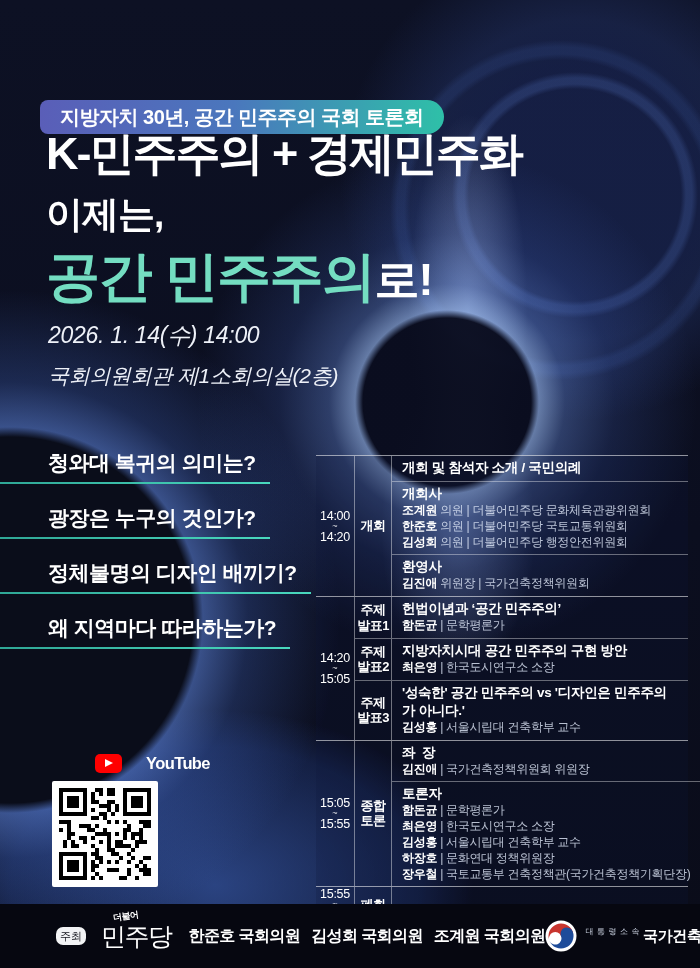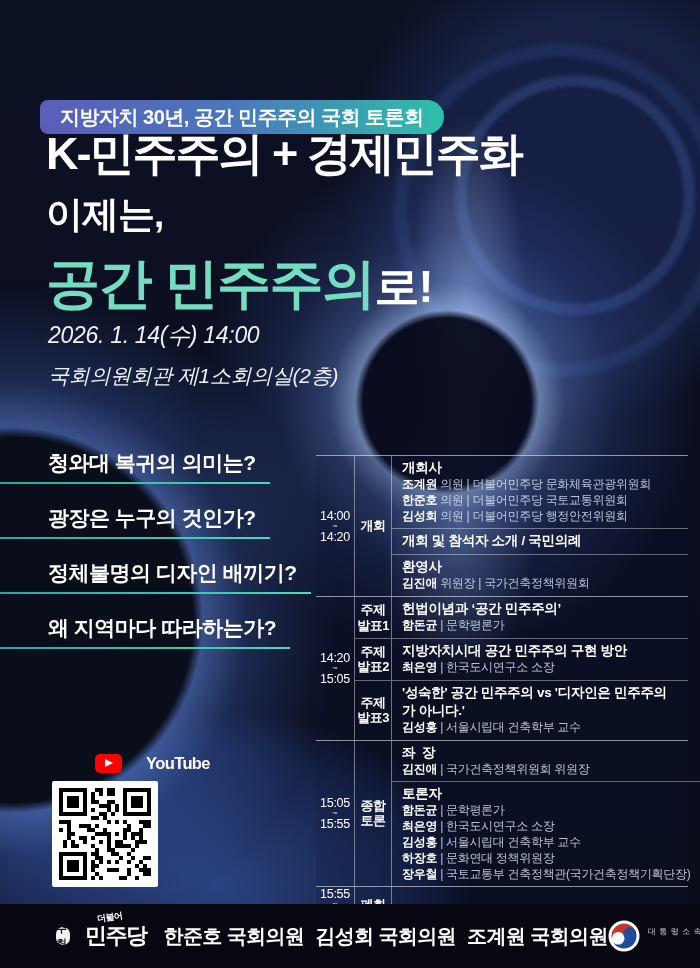--- a/index.html
+++ b/index.html
@@ -19,21 +19,21 @@
   }
   
   .badge{position:absolute;left:40px;top:100px;height:34px;display:inline-flex;align-items:center;
     padding:0 20px;border-radius:8px 17px 17px 8px;
     background:linear-gradient(90deg,#5a5eb8 0%,#4a77bd 48%,#2ec0a8 100%);
     font-size:20px;font-weight:800;letter-spacing:-.5px;white-space:nowrap;}
   
   .title{position:absolute;left:46px;top:131px;line-height:1;}
   .t1{font-size:45px;font-weight:800;letter-spacing:-2px;}
   .t2{font-size:37px;font-weight:800;margin-top:20px;letter-spacing:-1px;}
-  .t3{margin-top:23px;font-size:54px;font-weight:800;letter-spacing:-1.5px;color:#74ddc1;}
+  .t3{margin-top:16px;font-size:54px;font-weight:800;letter-spacing:-1.5px;color:#74ddc1;}
   .t3 .tail{font-size:45px;color:#fff;letter-spacing:-1px;}
   
   .event{position:absolute;left:48px;top:320px;color:#eef1f8;font-style:italic;}
   .ev-date{font-size:23px;letter-spacing:-.3px;}
   .ev-venue{font-size:21px;margin-top:11px;letter-spacing:-.3px;}
   
   .questions{position:absolute;left:0;top:449px;}
   .q{position:relative;display:table;padding-left:48px;margin-bottom:27px;
      font-size:21px;font-weight:800;letter-spacing:-.5px;white-space:nowrap;}
   .q::after{content:"";position:absolute;left:0;right:-14px;bottom:-7px;height:2px;
@@ -61,26 +61,26 @@
   
   .yt{position:absolute;left:95px;top:754px;display:flex;align-items:center;gap:24px;cursor:pointer;}
   .yt-play{width:27px;height:19px;background:#ff0000;border-radius:5px;position:relative;}
   .yt-play::after{content:"";position:absolute;left:10px;top:5px;border-left:8px solid #fff;
      border-top:4.5px solid transparent;border-bottom:4.5px solid transparent;}
   .yt-label{font-size:16.5px;font-weight:800;letter-spacing:-.6px;}
   .qr{position:absolute;left:52px;top:781px;width:92px;height:92px;background:#fff;padding:7px;border-radius:2px;}
   
   .footer{position:absolute;left:0;bottom:0;width:700px;height:64px;background:#060710;
      display:flex;align-items:center;padding-left:56px;box-sizing:border-box;}
-  .host-pill{width:14px;height:18px;border-radius:7px;background:#f2f3f5;color:#14151d;
-     font-size:11px;font-weight:700;display:flex;align-items:center;justify-content:center;flex:none;}
+  .host-pill{width:30px;height:18px;border-radius:7px;background:#f2f3f5;color:#14151d;
+     font-size:11px;font-weight:400;display:flex;align-items:center;justify-content:center;flex:none;}
   .party{position:relative;margin-left:15px;flex:none;}
   .party-small{position:absolute;top:-10px;left:12px;font-size:9px;font-weight:700;transform:rotate(-8deg);letter-spacing:-.5px;}
-  .party-name{font-size:22px;font-weight:700;letter-spacing:-1.5px;}
-  .members{display:flex;gap:11px;margin-left:17px;font-size:20px;font-weight:800;letter-spacing:-.6px;white-space:nowrap;}
+  .party-name{font-size:25px;font-weight:400;letter-spacing:-1.5px;}
+  .members{display:flex;gap:11px;margin-left:17px;font-size:16px;font-weight:800;letter-spacing:-.6px;white-space:nowrap;}
   .commission{margin-left:auto;margin-right:30px;display:flex;align-items:center;gap:8px;flex:none;}
   .comm-text{display:flex;flex-direction:row;line-height:1.25;}
   .comm-small{font-size:8px;letter-spacing:3.5px;color:#c7cedd;}
   .comm-name{font-size:15px;font-weight:800;letter-spacing:-.3px;}
   .comm-eng{font-size:6.5px;color:#8d96ab;letter-spacing:.2px;}
 </style>
 </head>
 <body>
 
 <div class="poster">
@@ -111,29 +111,29 @@
           <div class="tl">14:00</div>
           <div class="tld">~</div>
           <div class="tl">14:20</div>
         </div>
         <div class="sesscell">
           <div class="">개회</div>
         </div>
         <div class="rows">
           <div class="row">
             <div class="content">
+              <div class="rtitle">개회 및 참석자 소개 / 국민의례</div>
+            </div>
+          </div>
+          <div class="row">
+            <div class="content">
               <div class="rtitle">개회사</div>
               <div class="person"><span class="pname">조계원</span><span class="pdesc"> 의원 | 더불어민주당 문화체육관광위원회</span></div>
               <div class="person"><span class="pname">한준호</span><span class="pdesc"> 의원 | 더불어민주당 국토교통위원회</span></div>
               <div class="person"><span class="pname">김성회</span><span class="pdesc"> 의원 | 더불어민주당 행정안전위원회</span></div>
-            </div>
-          </div>
-          <div class="row">
-            <div class="content">
-              <div class="rtitle">개회 및 참석자 소개 / 국민의례</div>
             </div>
           </div>
           <div class="row">
             <div class="content">
               <div class="rtitle">환영사</div>
               <div class="person"><span class="pname">김진애</span><span class="pdesc"> 위원장 | 국가건축정책위원회</span></div>
             </div>
           </div>
         </div>
       </div>

